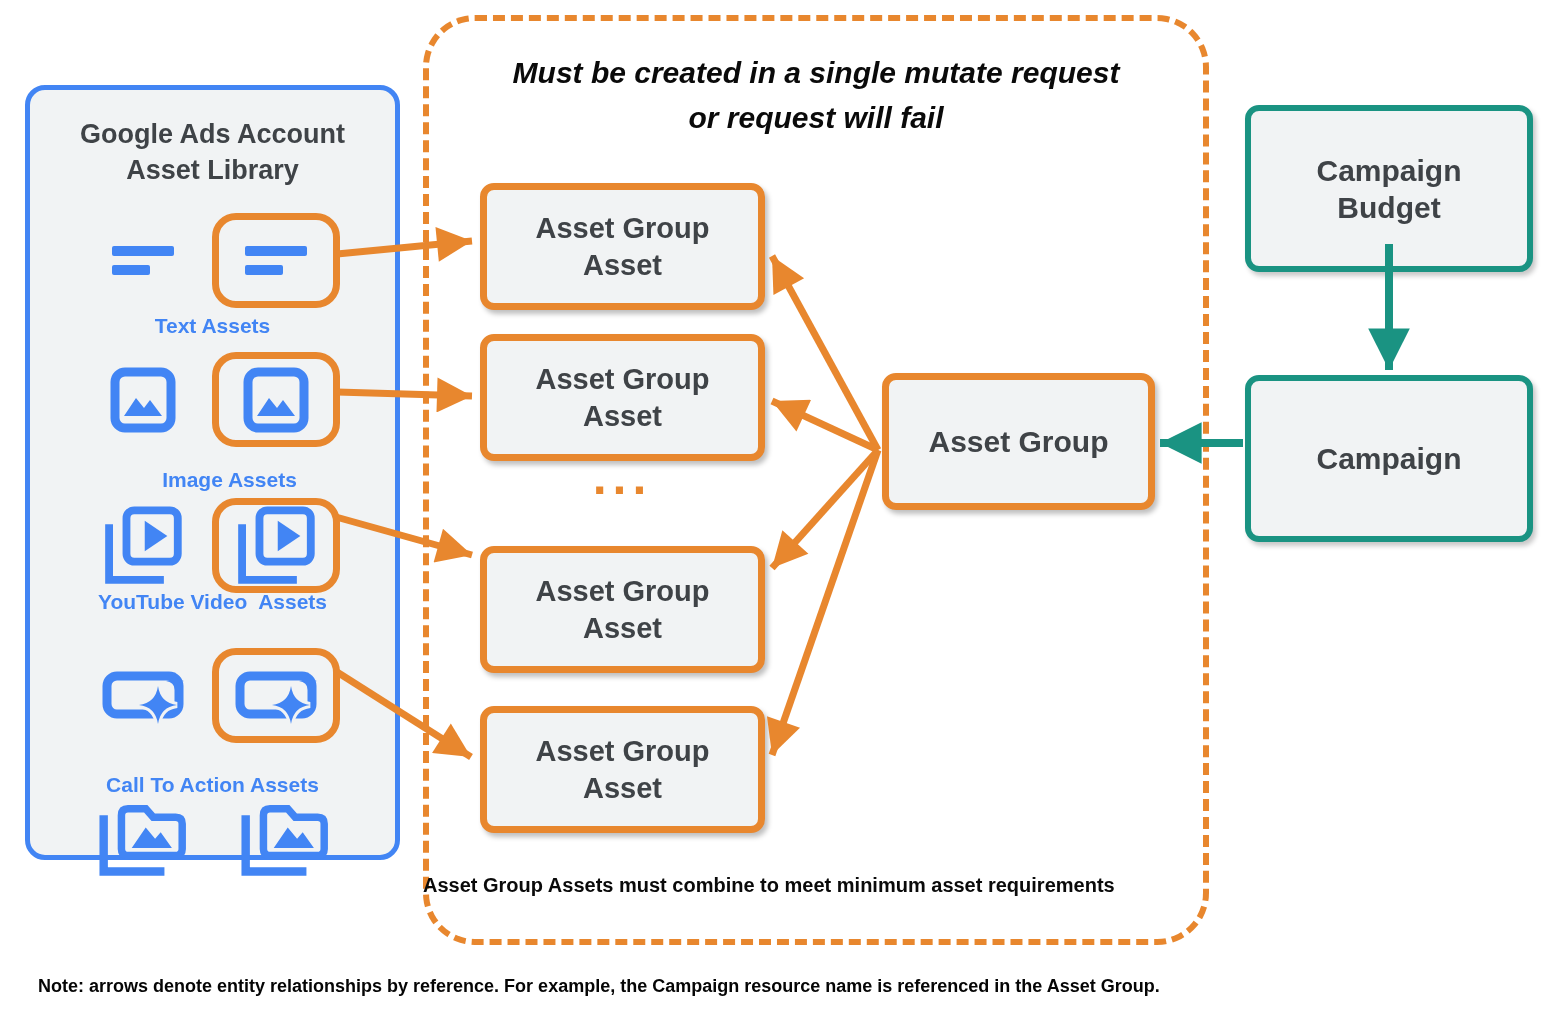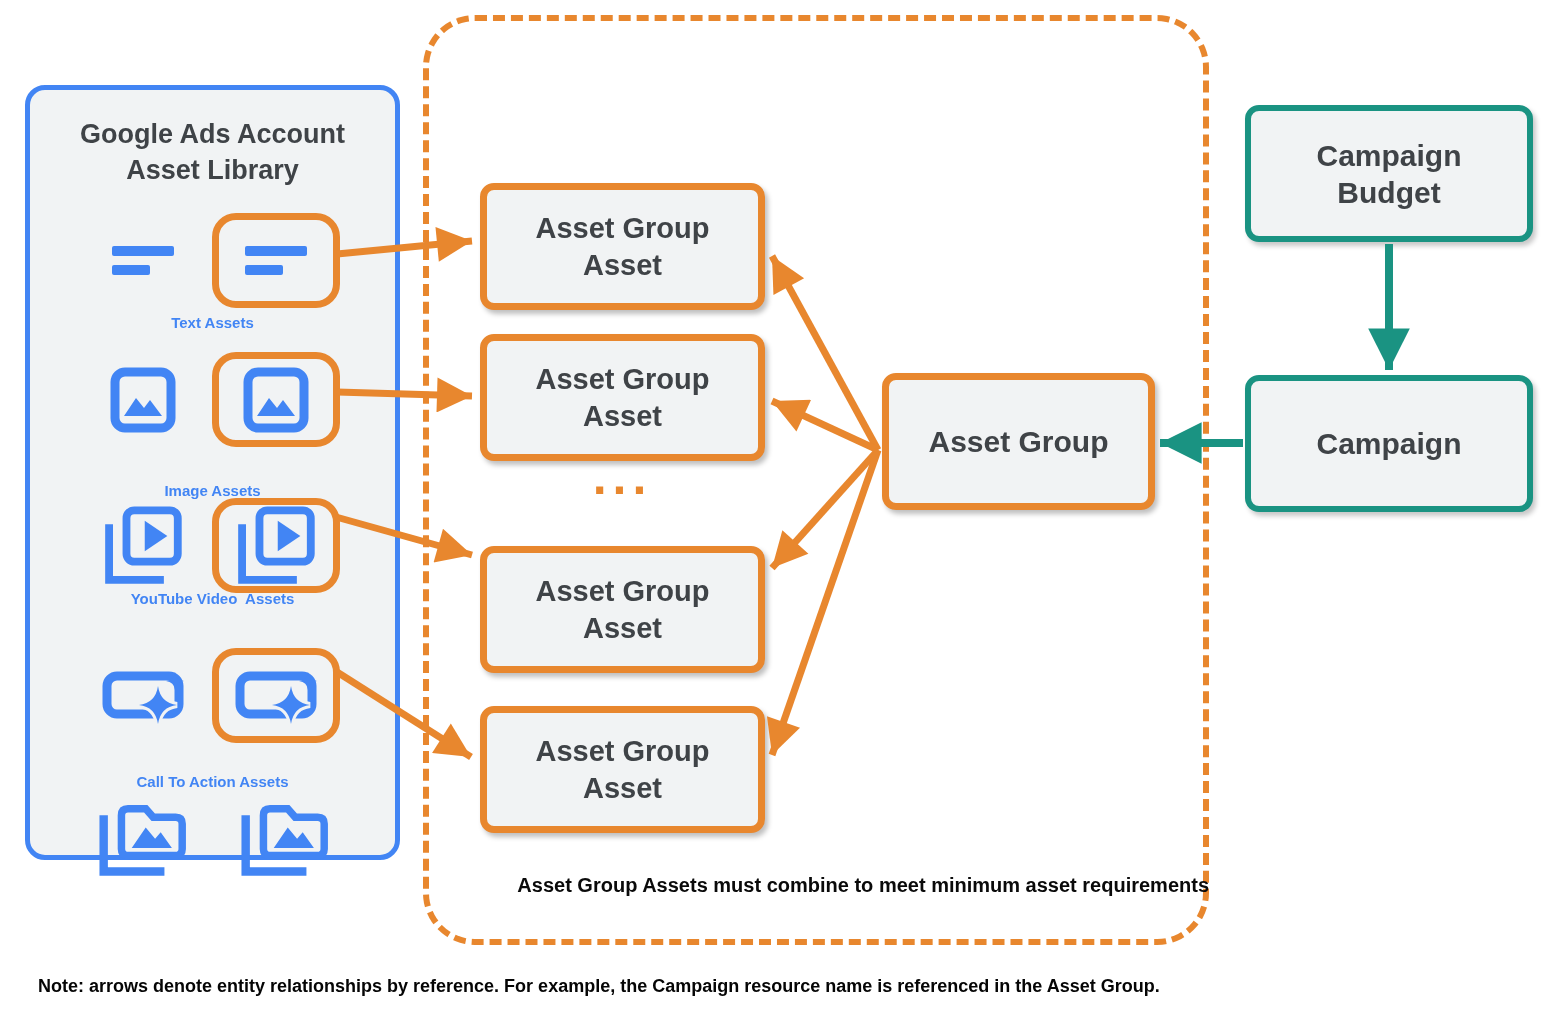--- a/index.html
+++ b/index.html
@@ -26,21 +26,21 @@
     display:flex;justify-content:center;align-items:center;gap:12px;
   }
   .sel-outline{
     border:7px solid #E8872E;border-radius:24px;
     width:114px;height:81px;display:flex;align-items:center;justify-content:center;
     box-sizing:content-box;
   }
   .plain-ic{display:flex;align-items:center;justify-content:center;width:114px;height:81px;}
   .lib-label{
     position:absolute;left:0;width:100%;text-align:center;
-    color:#4285F4;font-weight:bold;font-size:15px;
+    color:#4285F4;font-weight:bold;font-size:21px;
   }
 
   
   .mutate-box{
     position:absolute;left:423px;top:15px;width:786px;height:930px;
     border:6px dashed #E8872E;border-radius:52px;box-sizing:border-box;
     background:#ffffff;
   }
   .mutate-title{
     position:absolute;left:423px;top:50px;width:786px;
@@ -54,33 +54,33 @@
     box-shadow:3px 4px 5px rgba(0,0,0,0.25);
   }
   .node-label{
     font-size:29px;font-weight:bold;color:#3F4347;text-align:center;line-height:37px;
   }
   .ellipsis{
     position:absolute;left:480px;top:452px;width:285px;text-align:center;
     color:#E8872E;font-size:50px;font-weight:bold;letter-spacing:6px;line-height:50px;
   }
   .req-note{
-    position:absolute;left:423px;top:874px;width:786px;text-align:right;
+    position:absolute;left:423px;top:874px;width:786px;text-align:left;
     font-size:20px;font-weight:bold;color:#0a0a0a;
   }
 
   
   .asset-group{
     position:absolute;left:882px;top:373px;width:273px;height:137px;
     background:#F1F3F4;border:7px solid #E8872E;border-radius:14px;
     box-sizing:border-box;display:flex;align-items:center;justify-content:center;
     box-shadow:3px 4px 5px rgba(0,0,0,0.25);
   }
   .teal-box{
-    position:absolute;left:1245px;width:288px;height:137px;
+    position:absolute;left:1245px;width:288px;height:167px;
     background:#F1F3F4;border:6px solid #1A9382;border-radius:14px;
     box-sizing:border-box;display:flex;align-items:center;justify-content:center;
     box-shadow:3px 4px 5px rgba(0,0,0,0.22);
   }
   .campaign-budget{top:105px;}
   .campaign{top:375px;}
 
   .footer-note{
     position:absolute;left:38px;top:976px;width:1480px;
     font-size:18px;font-weight:bold;color:#050505;
@@ -123,21 +123,21 @@
           <path d="M14 49 L26 31 L34 41 L40 33 L52 49 Z" fill="#4285F4"></path>
         </svg>
       </span>
       <span class="sel-outline">
         <svg width="66" height="66" viewBox="0 0 66 66">
           <rect x="5" y="5" width="56" height="56" rx="10" fill="none" stroke="#4285F4" stroke-width="9"></rect>
           <path d="M14 49 L26 31 L34 41 L40 33 L52 49 Z" fill="#4285F4"></path>
         </svg>
       </span>
     </div>
-    <div class="lib-label prewrap" style="top:392px;">Image Assets</div>
+    <div class="lib-label prewrap" style="top:378px;margin-left:17px;">Image Assets</div>
 
     <div class="asset-row" style="top:408px;height:95px;">
       <span class="plain-ic">
         <svg width="80" height="80" viewBox="0 0 92 92">
           <path d="M7 21 V85 H70" fill="none" stroke="#4285F4" stroke-width="9"></path>
           <rect x="27" y="5" width="59" height="59" rx="9" fill="none" stroke="#4285F4" stroke-width="9"></rect>
           <path d="M48 17 L74 34.5 L48 52 Z" fill="#4285F4"></path>
         </svg>
       </span>
       <span class="sel-outline">
@@ -180,20 +180,22 @@
         <svg width="90" height="86" viewBox="0 0 96 92">
           <path d="M7 25 V85 H72" fill="none" stroke="#4285F4" stroke-width="9"></path>
           <path d="M33 68 Q26 68 26 61 V25 Q26 18 33 18 H52 L60 27 H84 Q91 27 91 34 V61 Q91 68 84 68 Z" fill="none" stroke="#4285F4" stroke-width="8"></path>
           <path d="M37 60 L52 38 L62 50 L68 43 L80 60 Z" fill="#4285F4"></path>
         </svg>
       </span>
     </div>
   </div>
 
   <div class="mutate-box"></div>
+  <div class="mutate-title preline">Must be created in a single mutate request
+or request will fail</div>
 
   <div class="aga-box" style="top:183px;">
     <span class="node-label preline">Asset Group
 Asset</span>
   </div>
   <div class="aga-box" style="top:334px;">
     <span class="node-label preline">Asset Group
 Asset</span>
   </div>
   <div class="ellipsis">...</div>

